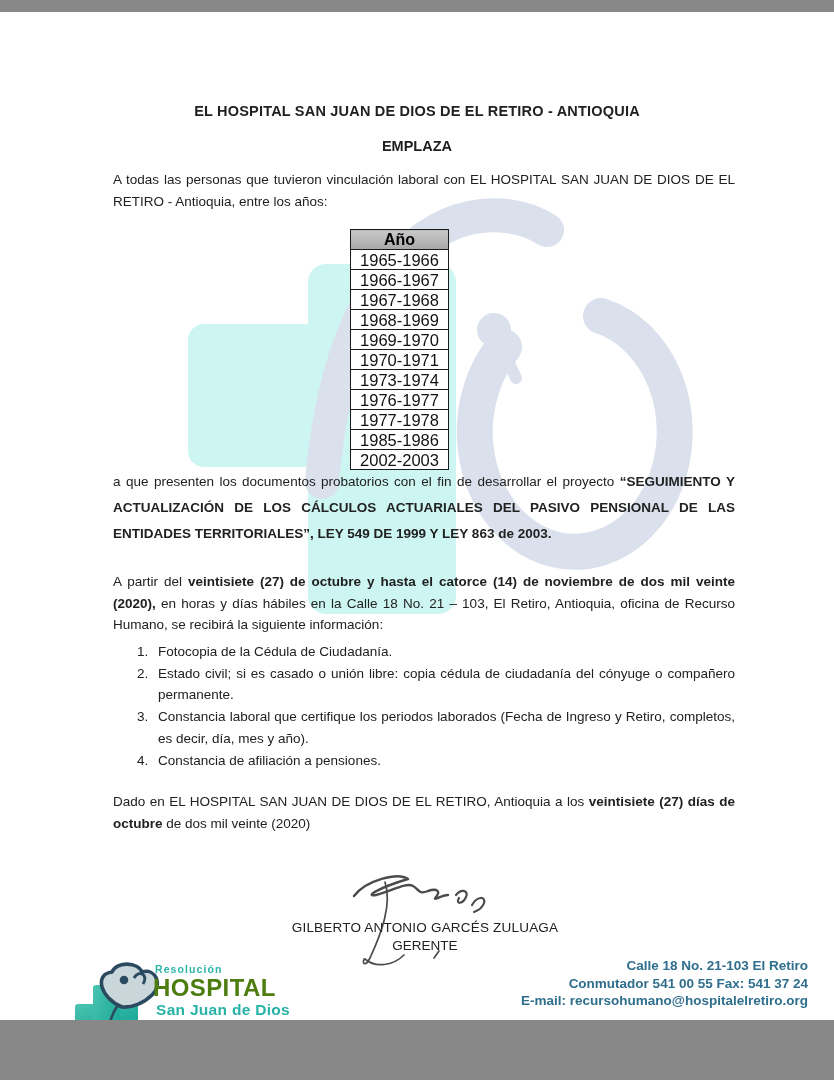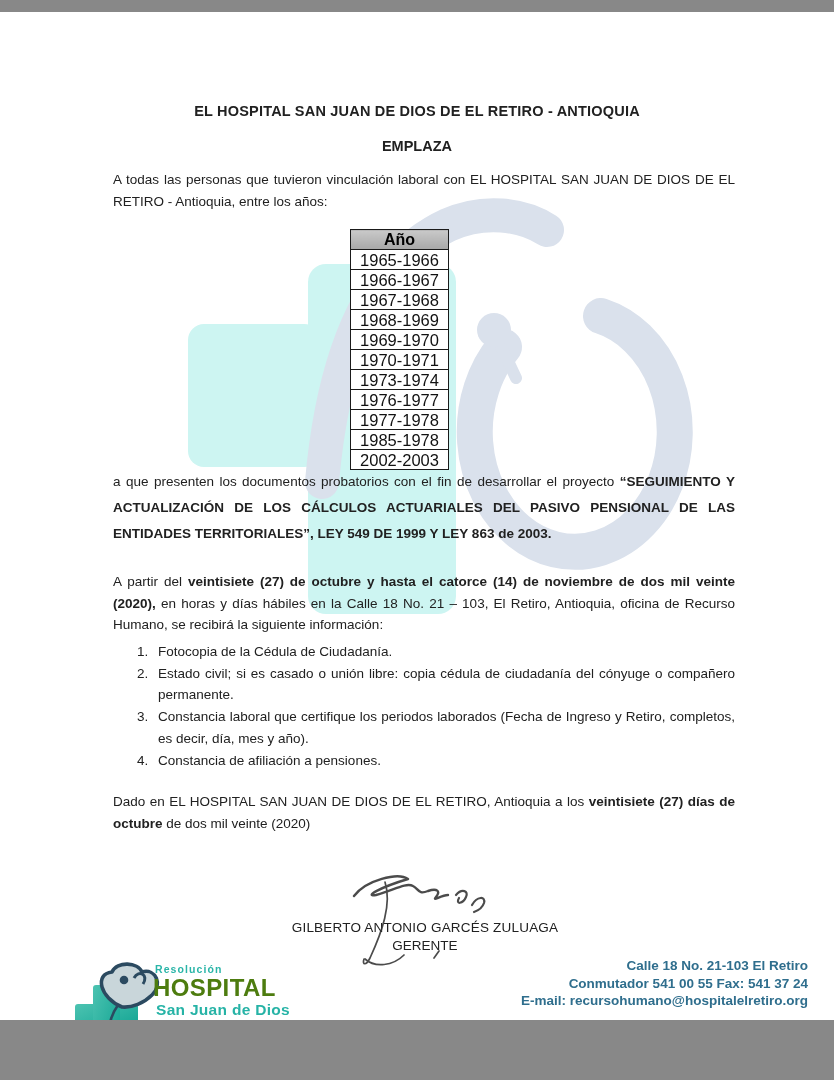--- a/index.html
+++ b/index.html
@@ -110,21 +110,21 @@
         <tr>
           <td>1973-1974</td>
         </tr>
         <tr>
           <td>1976-1977</td>
         </tr>
         <tr>
           <td>1977-1978</td>
         </tr>
         <tr>
-          <td>1985-1978</td>
+          <td>1985-1986</td>
         </tr>
         <tr>
           <td>2002-2003</td>
         </tr>
       </tbody>
   </table>
 
   <div class="abs doc para p-project"><span>a que presenten los documentos probatorios con el fin de desarrollar el proyecto </span><b>“SEGUIMIENTO Y ACTUALIZACIÓN DE LOS CÁLCULOS ACTUARIALES DEL PASIVO PENSIONAL DE LAS ENTIDADES TERRITORIALES”, LEY 549 DE 1999 Y LEY 863 de 2003.</b></div>
   <div class="abs doc para p-dates"><span>A partir del </span><b>veintisiete (27) de octubre y hasta el catorce (14) de noviembre de dos mil veinte (2020),</b><span> en horas y días hábiles en la Calle 18 No. 21 – 103, El Retiro, Antioquia, oficina de Recurso Humano, se recibirá la siguiente información:</span></div>
 

